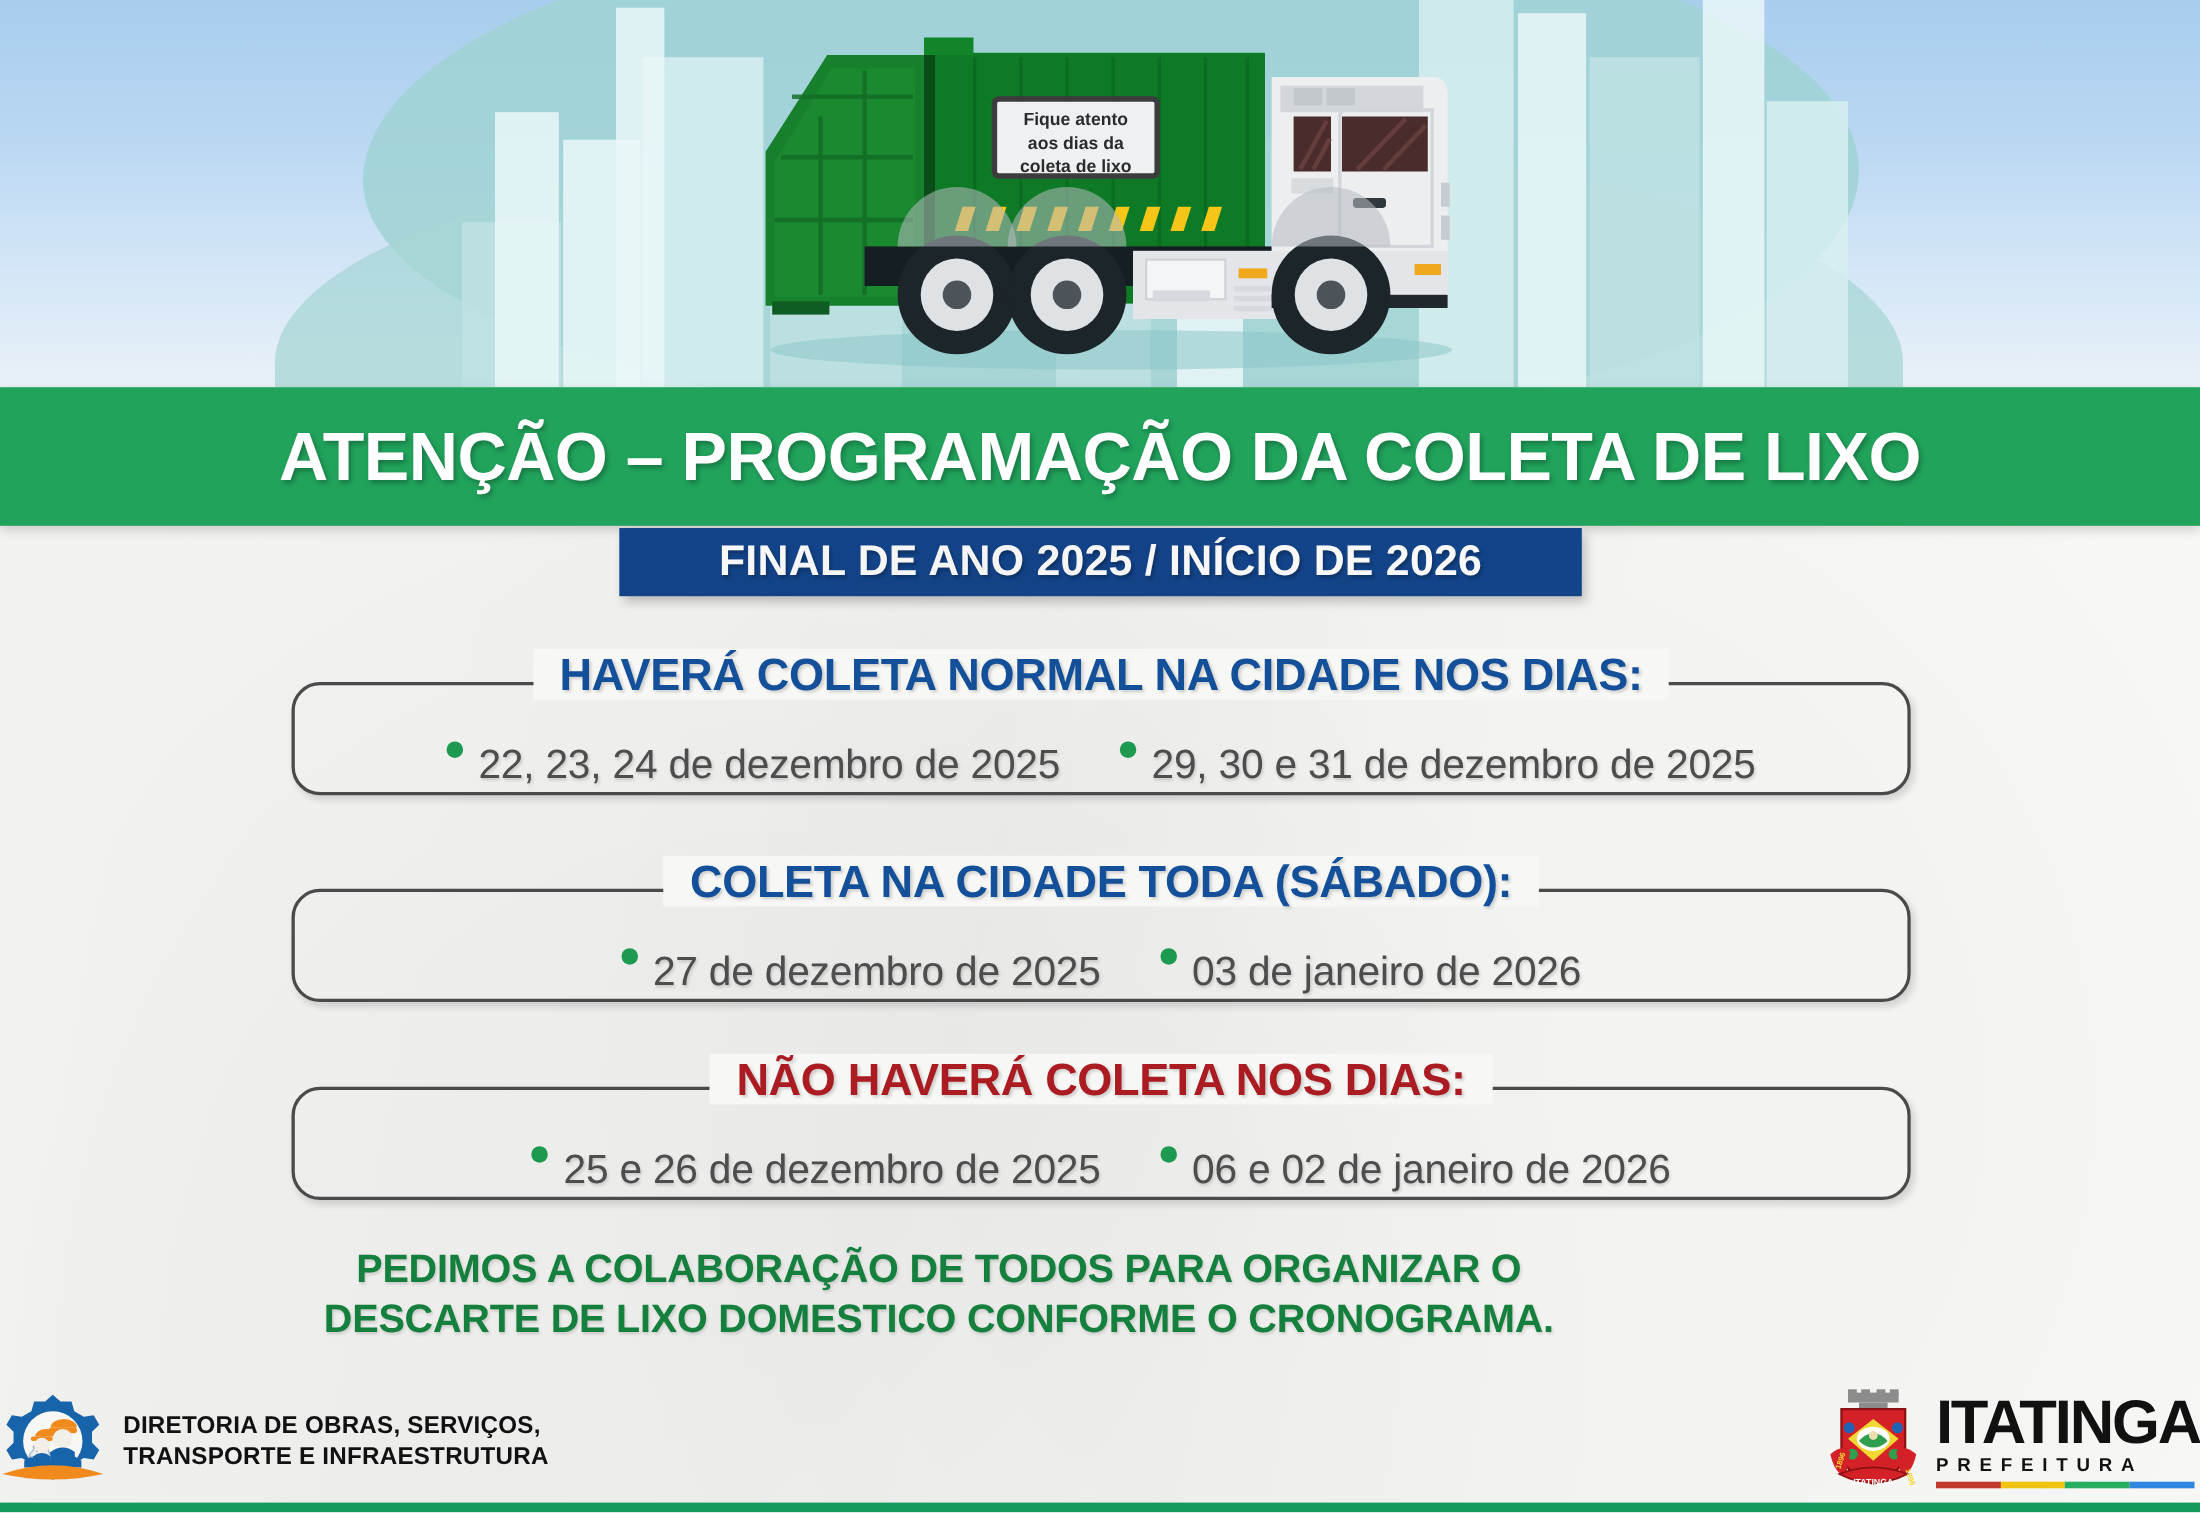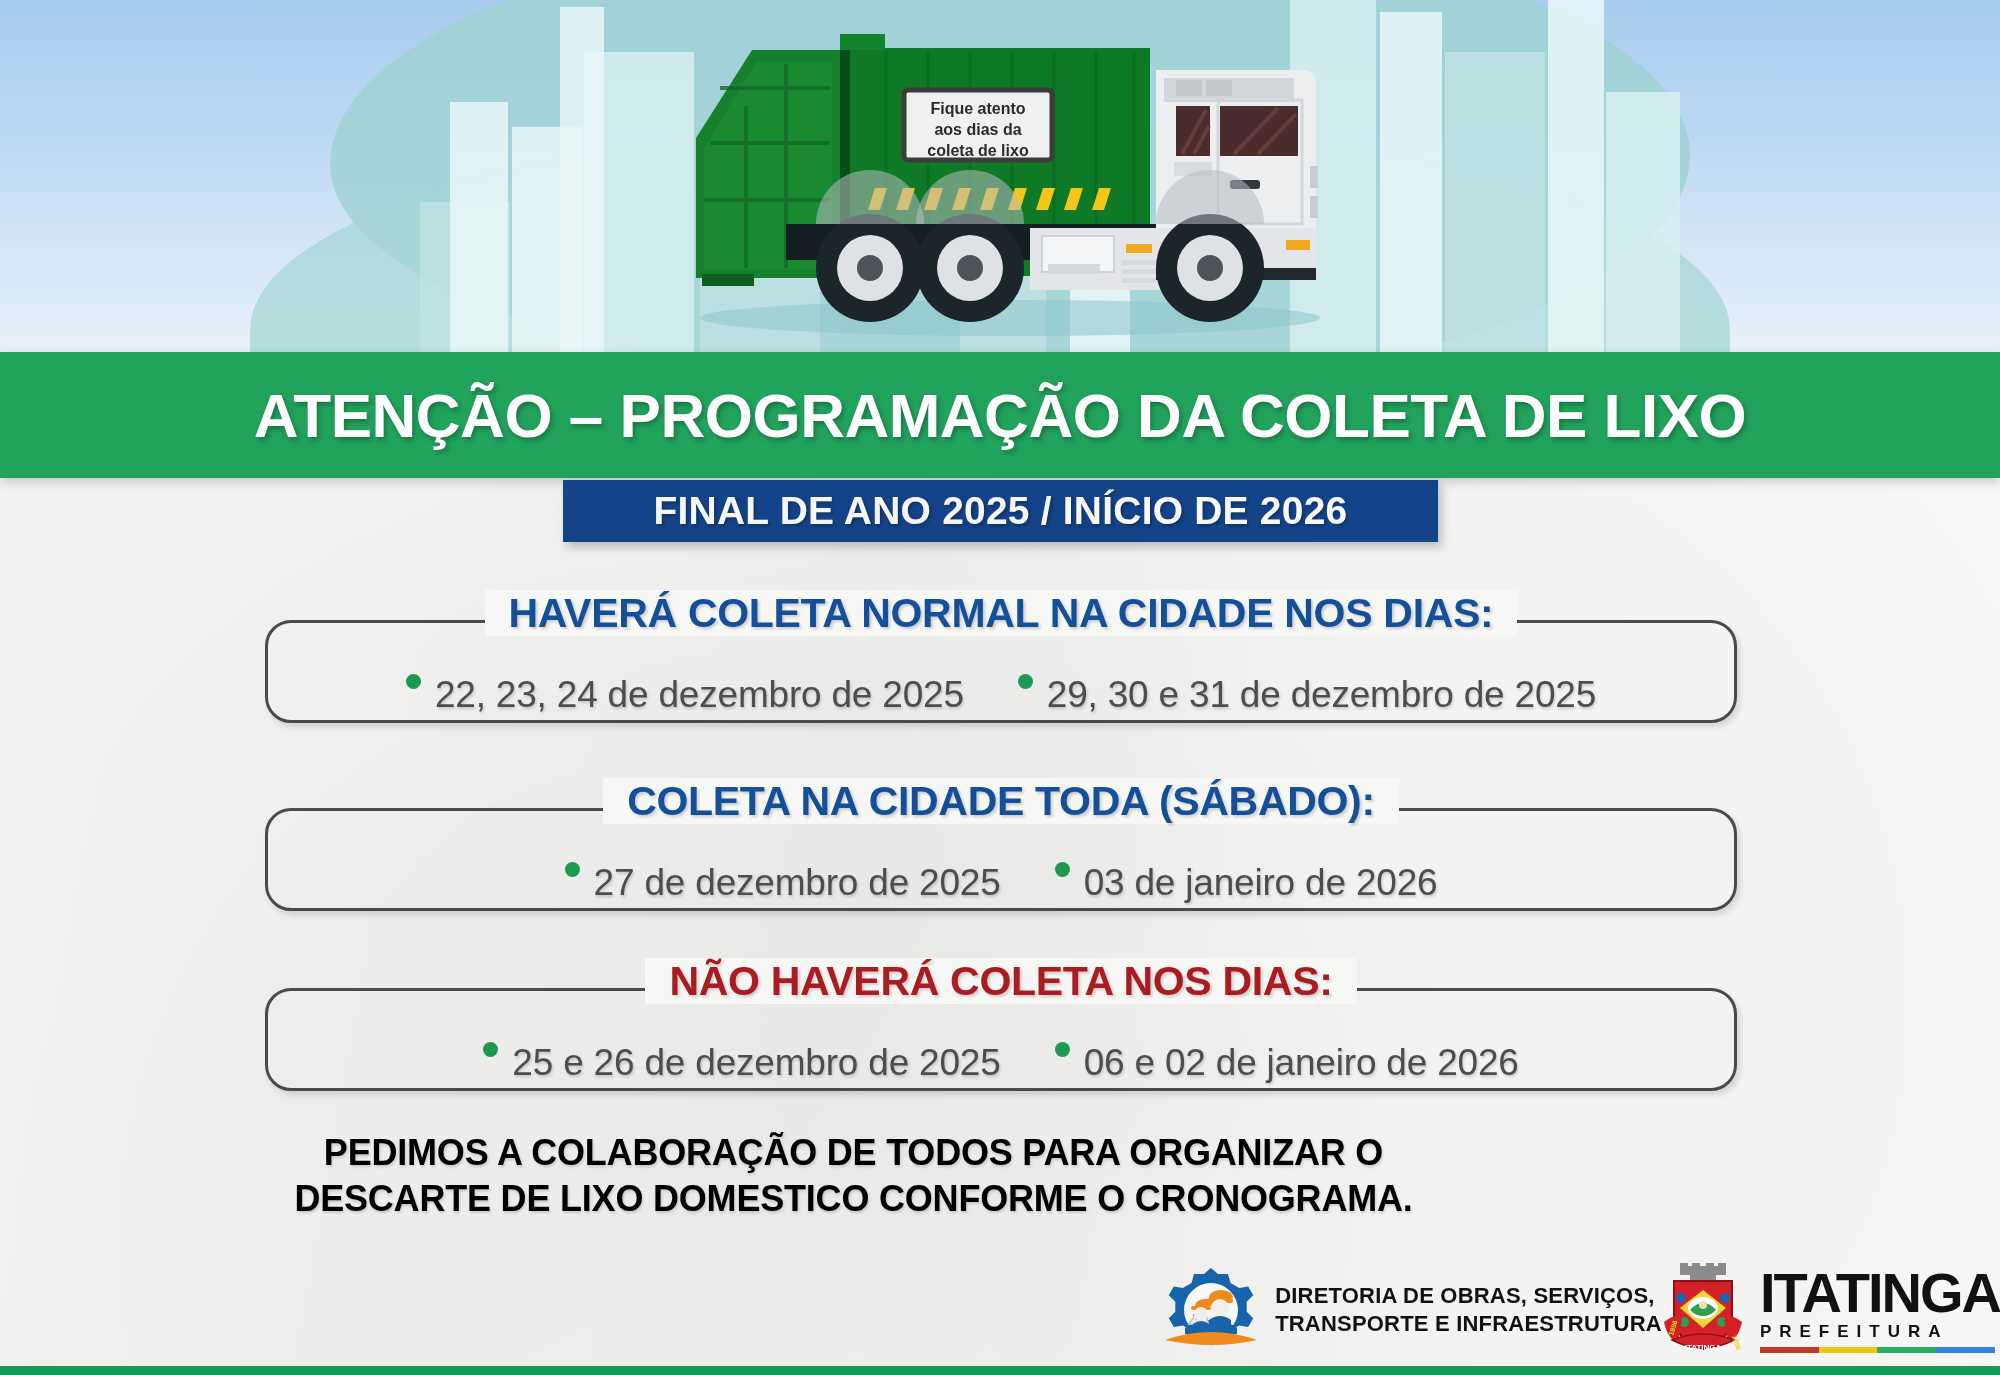--- a/index.html
+++ b/index.html
@@ -58,26 +58,26 @@
   .items{position:absolute;left:0;top:0;width:1472px;height:103px;
         display:flex;align-items:center;justify-content:center;gap:54px;padding-top:20px;
         box-sizing:border-box;}
   .item{display:flex;align-items:center;gap:14px;white-space:nowrap;}
   .dot{width:15px;height:15px;border-radius:50%;background:#1d9a4f;flex:none;}
   .item-label{color:#4d4d4d;font-weight:normal;font-size:37px;letter-spacing:-0.2px;
         text-shadow:1px 2px 3px rgba(0,0,0,.18);margin-top:27px;}
 
   
   .closing{position:absolute;left:0;top:1130px;width:1707px;text-align:center;
-        color:#000000;font-weight:bold;font-size:36px;line-height:1.28;letter-spacing:-0.2px;
+        color:#15803d;font-weight:bold;font-size:36px;line-height:1.28;letter-spacing:-0.2px;
         text-shadow:1px 2px 3px rgba(0,0,0,.16);}
 
   
   .footer{position:absolute;left:0;top:1255px;width:2000px;height:110px;
-        display:flex;align-items:center;justify-content:flex-end;}
+        display:flex;align-items:center;justify-content:space-between;}
   .logo{display:flex;align-items:center;gap:16px;}
   .logo-text{display:flex;flex-direction:column;}
   .obras-l1,.obras-l2{color:#111;font-weight:bold;font-size:22px;letter-spacing:.2px;
         line-height:1.28;white-space:nowrap;}
   .itatinga-word{color:#111;font-weight:bold;font-size:56px;line-height:.94;letter-spacing:-2px;}
   .itatinga-sub{color:#111;font-weight:bold;font-size:17px;letter-spacing:8px;margin-top:2px;}
   .itatinga-bar{display:flex;height:6px;width:235px;margin-top:5px;}
   .itatinga-bar i{flex:1;display:block;}
 
   .bottomstrip{position:absolute;left:0;top:1366px;width:2000px;height:9px;background:#159a5e;}

